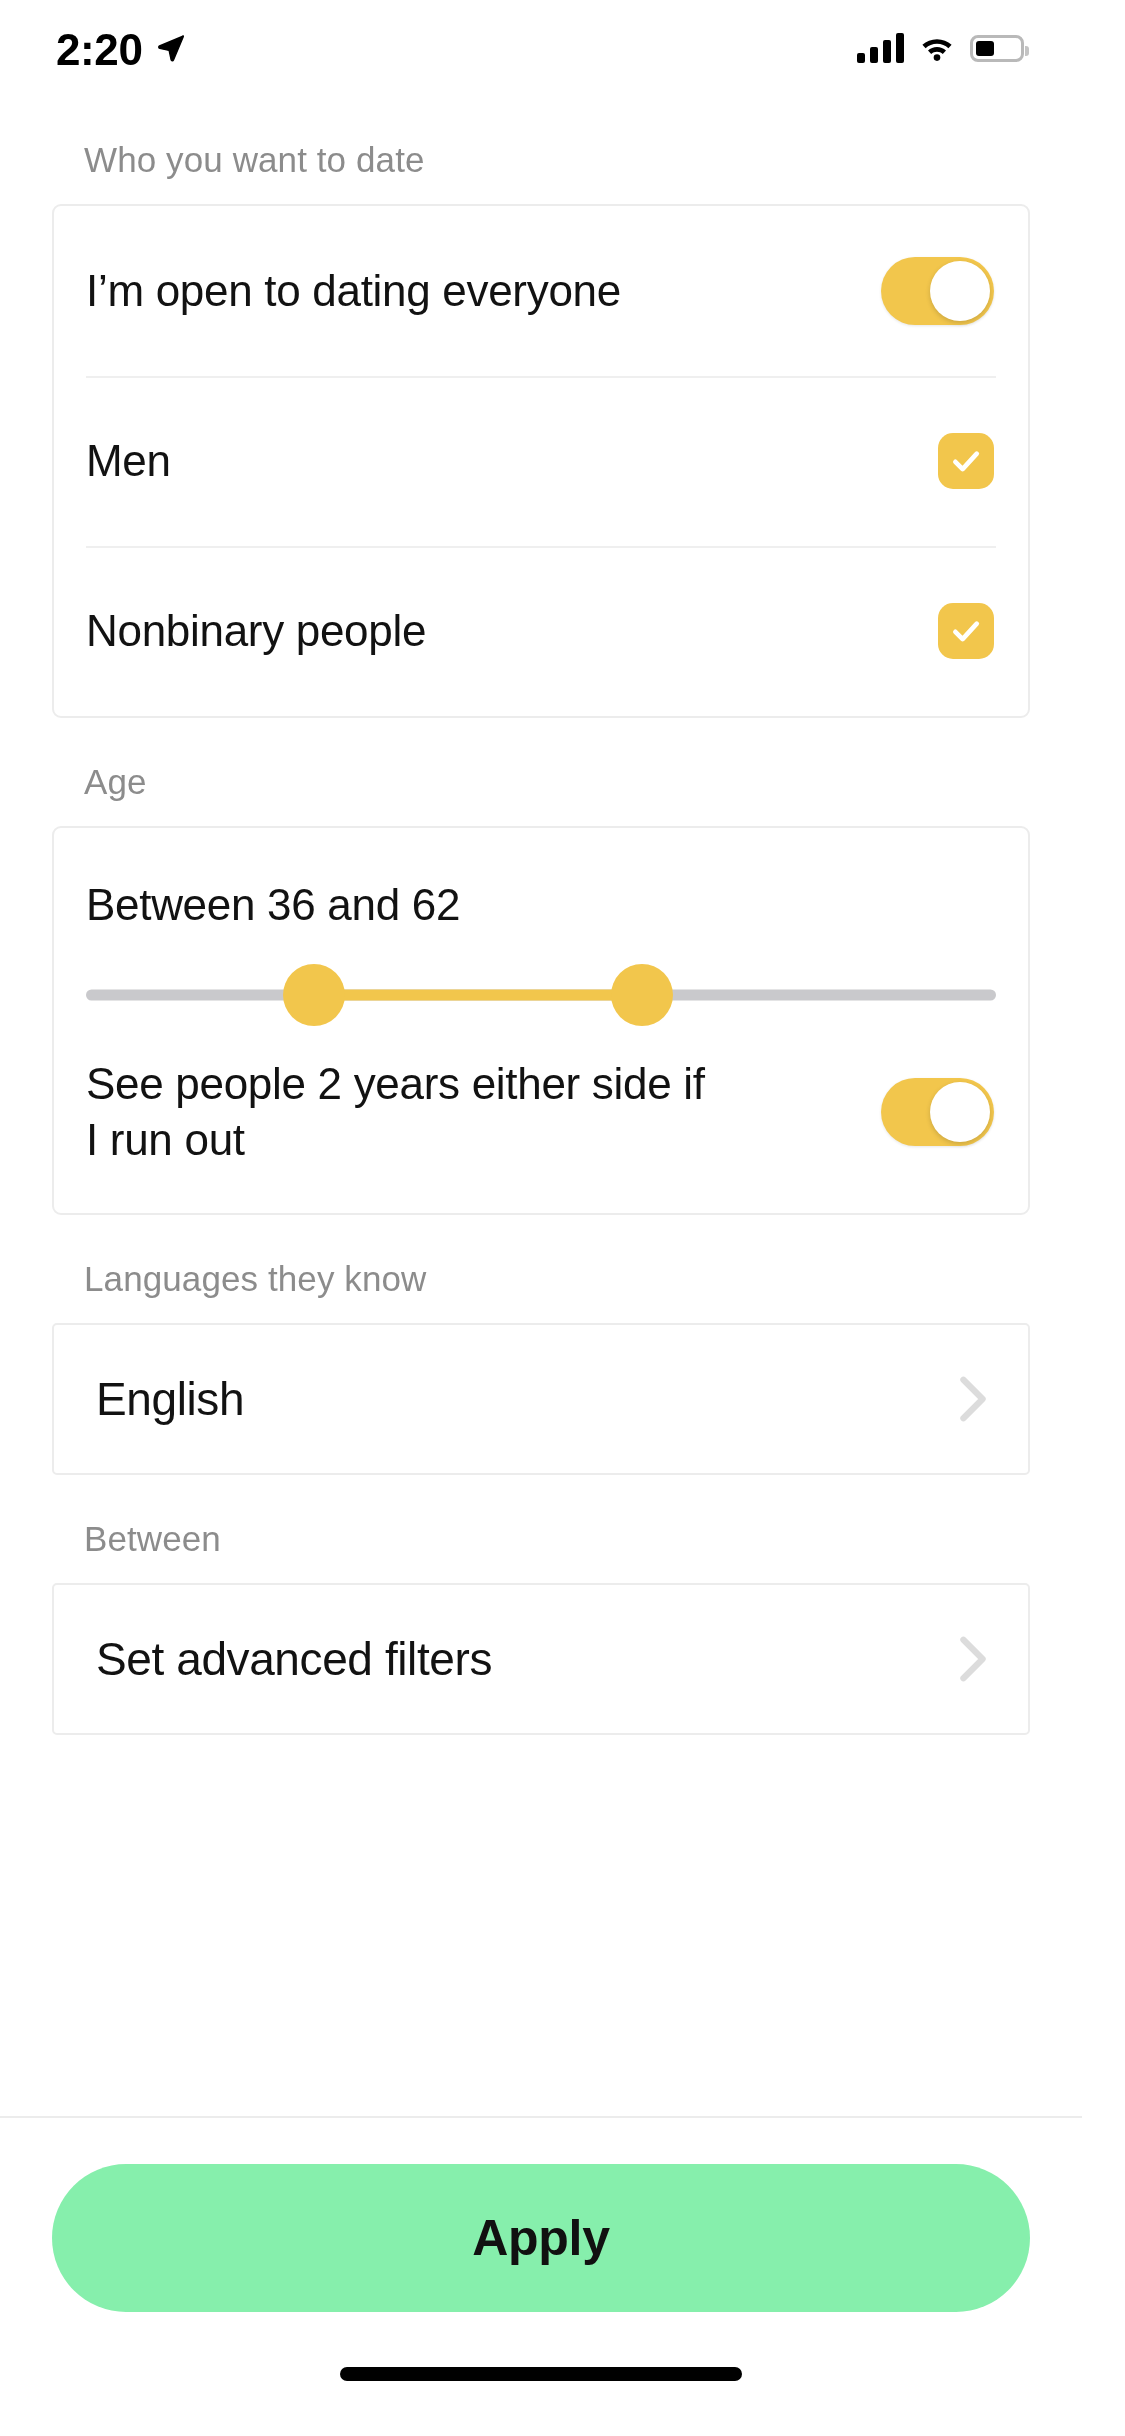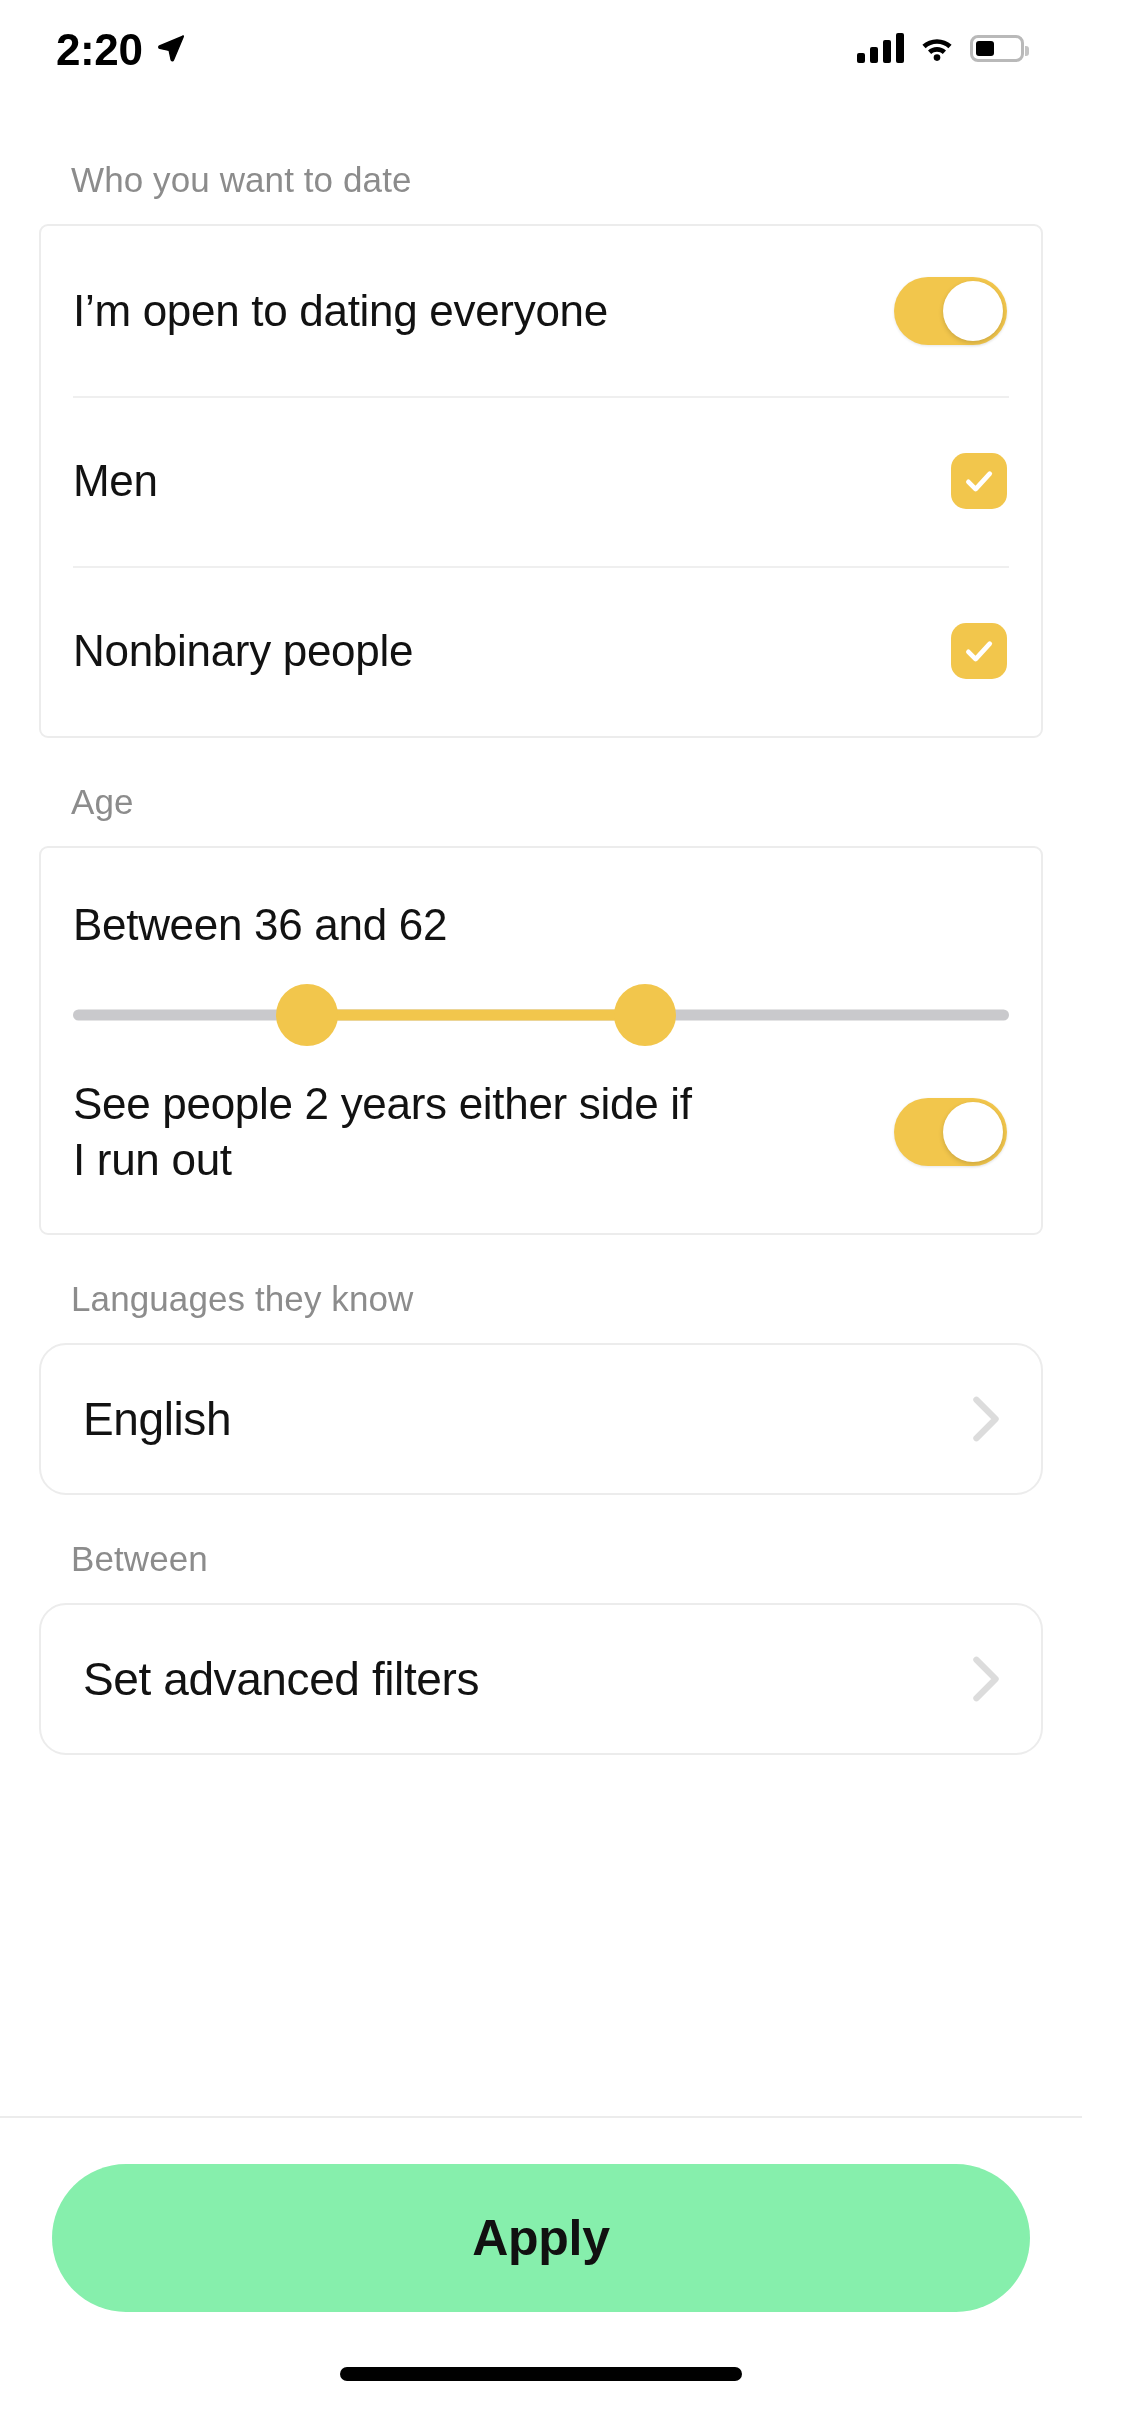--- a/index.html
+++ b/index.html
@@ -71,23 +71,22 @@
   .close-btn svg { width:52px; height:52px; display:block; }
   .nav-title {
     width:100%; text-align:center;
     font-size:49px; font-weight:700;
     color:#111; letter-spacing:-0.3px;
   }
 
   
   .content {
     flex:1 1 auto;
-    padding:0 39px;
+    padding:0 52px;
     overflow:hidden;
-    margin-top:20px;
   }
   .section-label {
     font-size:35px; color:#8c8c8c;
     font-weight:400; letter-spacing:0.1px;
     padding:44px 0 24px 32px;
   }
   .card {
     background:#fff;
     border:2px solid #ececec;
     border-radius:9px;
@@ -176,21 +175,21 @@
   }
   .age-extra-row .row-label { max-width:640px; }
 
   
   .link-card {
     display:flex; align-items:center;
     justify-content:space-between;
     min-height:152px;
     padding:0 40px 0 42px;
     border:2px solid #ececec;
-    border-radius:27px;
+    border-radius:5px;
     background:#fff;
     cursor:pointer;
   }
   .link-label {
     font-size:46px; color:#121212;
     font-weight:400; letter-spacing:-0.4px;
   }
   .chev { width:30px; height:48px; display:block; flex:0 0 auto; }
 
   

